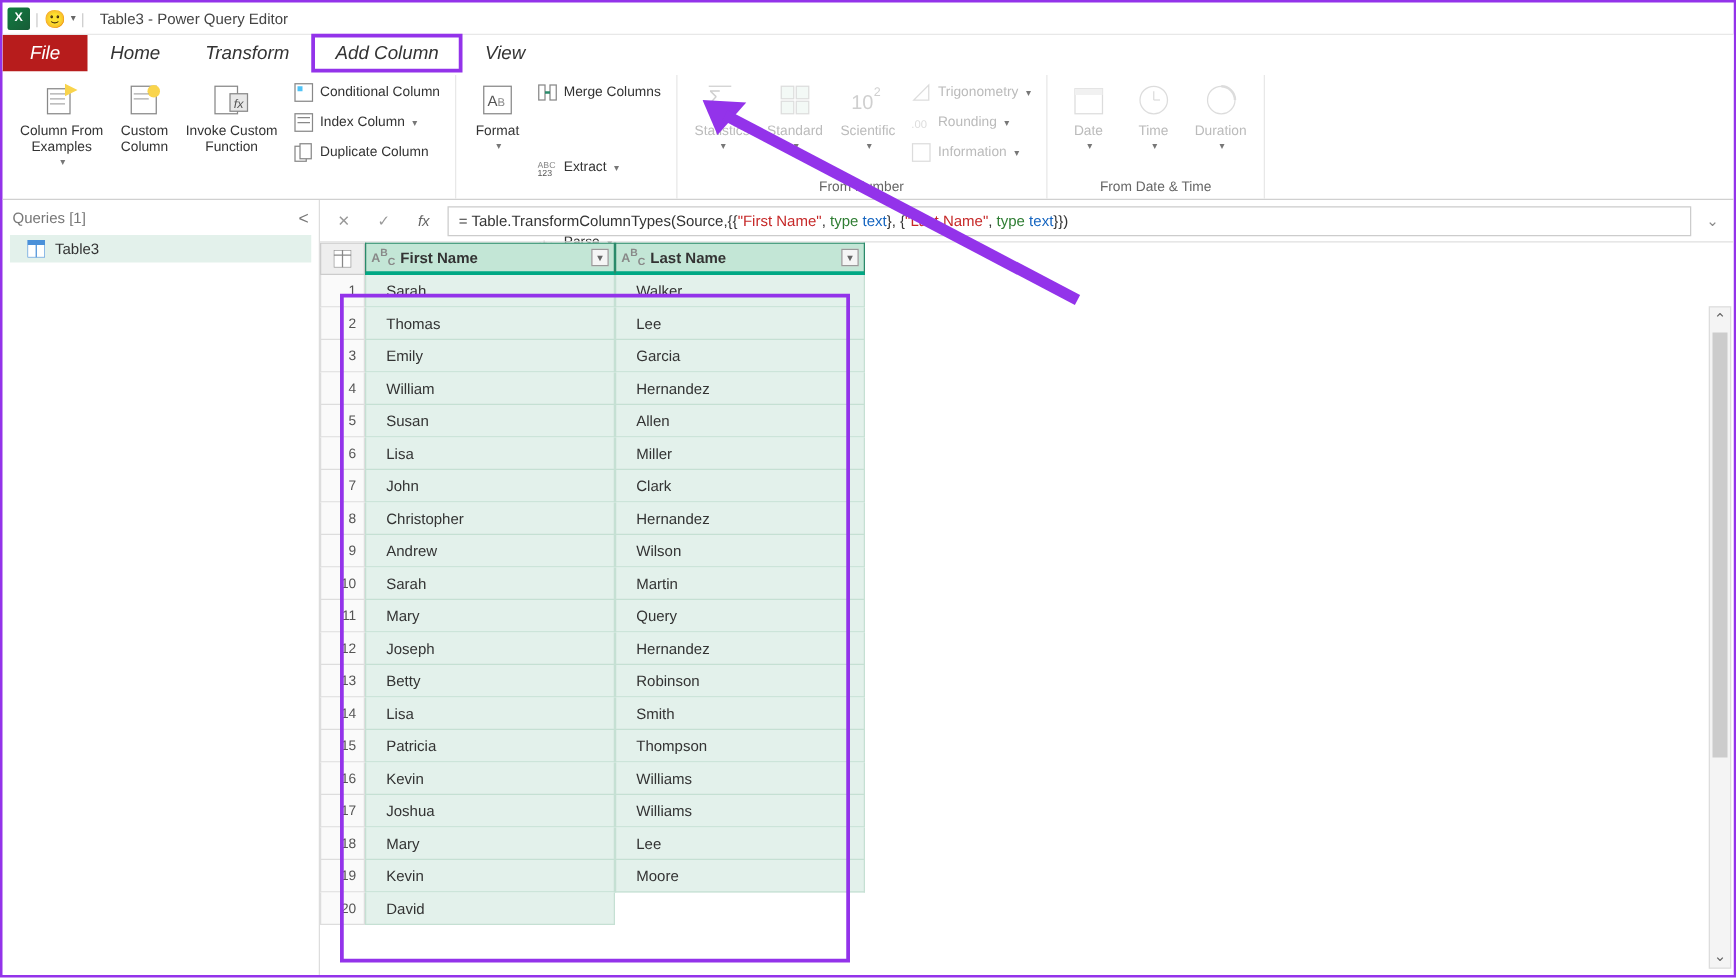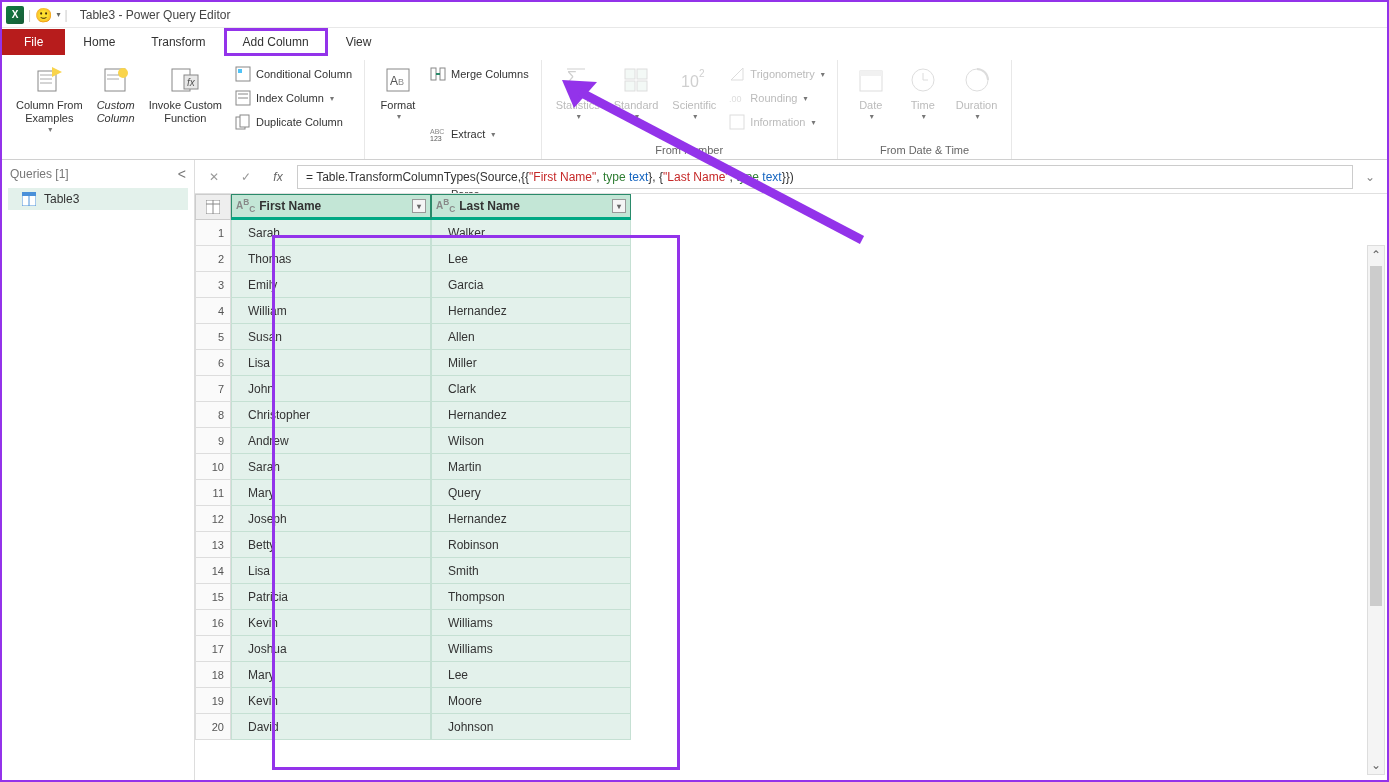--- a/index.html
+++ b/index.html
@@ -5,38 +5,38 @@
 * { margin: 0; padding: 0; box-sizing: border-box; font-family: "Segoe UI", Tahoma, sans-serif; }
 body { width: 1389px; height: 782px; border: 2px solid #9333ea; background: #fff; font-size: 12px; color: #333; overflow: hidden; position: relative; }
 
 .titlebar { height: 26px; display: flex; align-items: center; padding: 0 4px; gap: 4px; border-bottom: 1px solid #e8e8e8; }
 .titlebar .excel-icon { width: 18px; height: 18px; background: linear-gradient(135deg,#107c41,#185c37); border-radius: 2px; display:flex;align-items:center;justify-content:center;color:#fff;font-size:10px;font-weight:bold; }
 .titlebar .smile { font-size: 14px; }
 .titlebar .drop { font-size: 8px; color:#666; }
 .titlebar .title { margin-left: 8px; font-size: 12px; color: #444; }
 
 .tabstrip { height: 28px; display: flex; align-items: center; background:#fff; }
-.tabstrip .tab { padding: 6px 18px; font-size: 12px; color: #333; cursor: pointer; }
+.tabstrip .tab { padding: 6px 18px; font-size: 15px; color: #333; cursor: pointer; font-style: italic; }
 .tabstrip .tab.file { background: #b71c1c; color: #fff; padding: 6px 22px; }
 .tabstrip .tab.active { border: 3px solid #9333ea; padding: 4px 16px; }
 .ribbon { height: 104px; border-bottom: 1px solid #d0d0d0; display:flex; padding-top:4px; }
 .ribbon-group { display:flex; flex-direction:column; align-items:center; padding: 0 8px; border-right: 1px solid #e8e8e8; }
 .ribbon-group .items { display:flex; flex: 1 1 auto; align-items:flex-start; gap:2px; }
 .ribbon-group .label { font-size: 11px; color:#666; padding: 3px 0; text-align:center; width:100%; }
 .rbtn-lg { display:flex; flex-direction:column; align-items:center; padding: 4px 6px; cursor:pointer; text-align:center; font-size:11px; line-height:1.2; min-width:50px; }
 .rbtn-lg .ico { width: 32px; height: 32px; display:flex;align-items:center;justify-content:center; margin-bottom:3px; }
 .rbtn-sm { display:flex; align-items:center; gap:4px; padding: 3px 4px; cursor:pointer; font-size:11px; }
 .rbtn-sm .ico { width: 18px; height: 18px; display:flex;align-items:center;justify-content:center; }
 .rcol { display:flex; flex-direction:column; }
 .caret { font-size: 8px; color:#777; margin-left:2px; }
 .disabled { color:#bbb; }
 .disabled svg { opacity: 0.4; }
 
 .content { display:flex; height: calc(100% - 158px); }
-.sidebar { width: 193px; border-right: 1px solid #ddd; padding: 6px; display:flex; flex-direction:column; position:relative; }
+.sidebar { width: 254px; border-right: 1px solid #ddd; padding: 6px; display:flex; flex-direction:column; position:relative; }
 .sidebar-head { display:flex; justify-content:space-between; align-items:center; padding: 0 2px 6px; color:#777; font-size:12px; }
 .sidebar-head .arrow { cursor:pointer; font-size:14px; }
 .query-item { display:flex; align-items:center; gap:8px; padding: 4px 14px; background:#e3f1eb; font-size:12px; cursor:pointer; }
 .query-item .table-ico { width:14px;height:14px; }
 
 .mainarea { flex:1; display:flex; flex-direction:column; overflow:hidden; }
 .formulabar { height: 34px; display:flex; align-items:center; border-bottom: 1px solid #e0e0e0; padding: 0 6px; gap:6px; }
 .formulabar .fbtn { width:26px;height:26px;display:flex;align-items:center;justify-content:center;color:#999;cursor:pointer; }
 .formula-input { flex:1; border:1px solid #ccc; padding:4px 8px; font-family: Consolas, monospace; font-size:12px; color:#333; display:flex; align-items:center; white-space:pre; overflow:hidden; }
 .formula-input .kw { color: #2e7d32; }
@@ -105,21 +105,21 @@
       </div>
       <div class="rbtn-lg">
         <span class="ico">
           <svg width="30" height="30">
               <rect x="4" y="4" width="20" height="22" fill="#fff" stroke="#888"></rect>
               <circle cx="22" cy="8" r="5" fill="#f9d44c"></circle>
               <line x1="6" y1="10" x2="18" y2="10" stroke="#aaa"></line>
               <line x1="6" y1="14" x2="18" y2="14" stroke="#aaa"></line>
             </svg>
         </span>
-        <span style="white-space:pre-line;font-style:italic;">Custom
+        <span style="white-space:pre-line;">Custom
 Column</span>
       </div>
       <div class="rbtn-lg">
         <span class="ico">
           <svg width="30" height="30">
               <rect x="2" y="4" width="18" height="22" fill="#fff" stroke="#888"></rect>
               <rect x="14" y="10" width="14" height="14" fill="#e8e8e8" stroke="#888"></rect>
               <text x="17" y="21" font-size="10" font-style="italic" fill="#555">fx</text>
             </svg>
         </span>
@@ -420,21 +420,20 @@
               <div class="cell">Martin</div>
               <div class="cell">Query</div>
               <div class="cell">Hernandez</div>
               <div class="cell">Robinson</div>
               <div class="cell">Smith</div>
               <div class="cell">Thompson</div>
               <div class="cell">Williams</div>
               <div class="cell">Williams</div>
               <div class="cell">Lee</div>
               <div class="cell">Moore</div>
-              <div class="cell">Johnson</div>
             </div>
           </div>
       </div>
     </div>
   </div>
 </div>
 
 <div class="highlight-box hl-table"></div>
 
 <svg class="arrow-annotation" style="left:560px; top:78px; width:320px; height:170px;">

